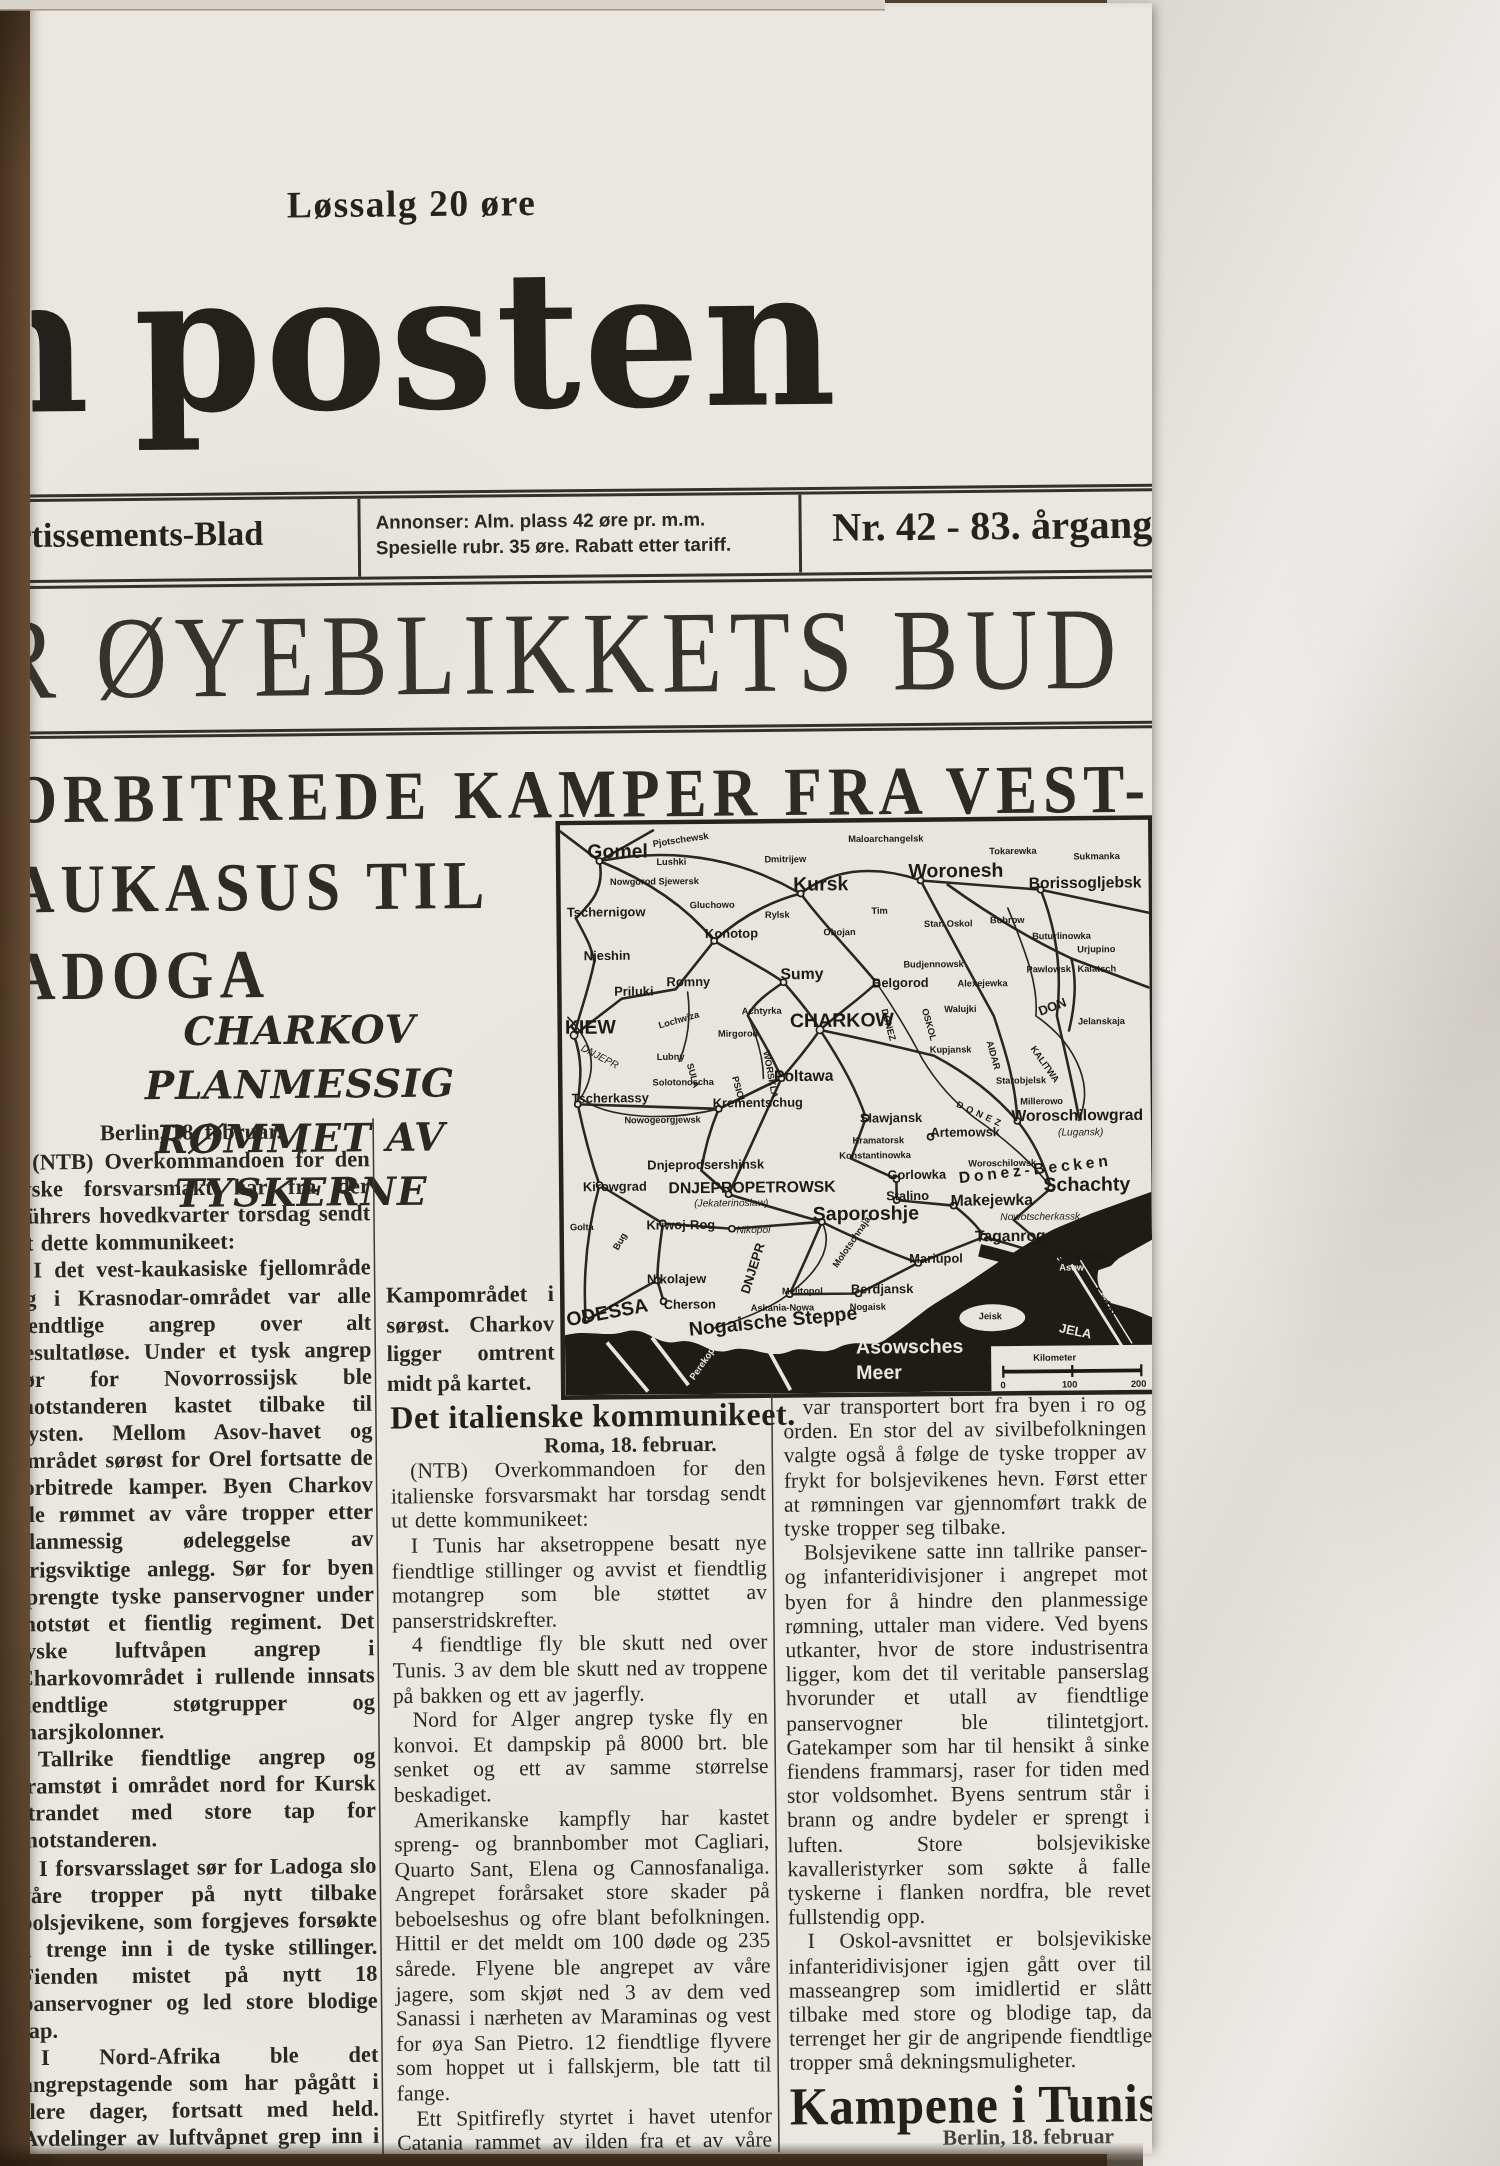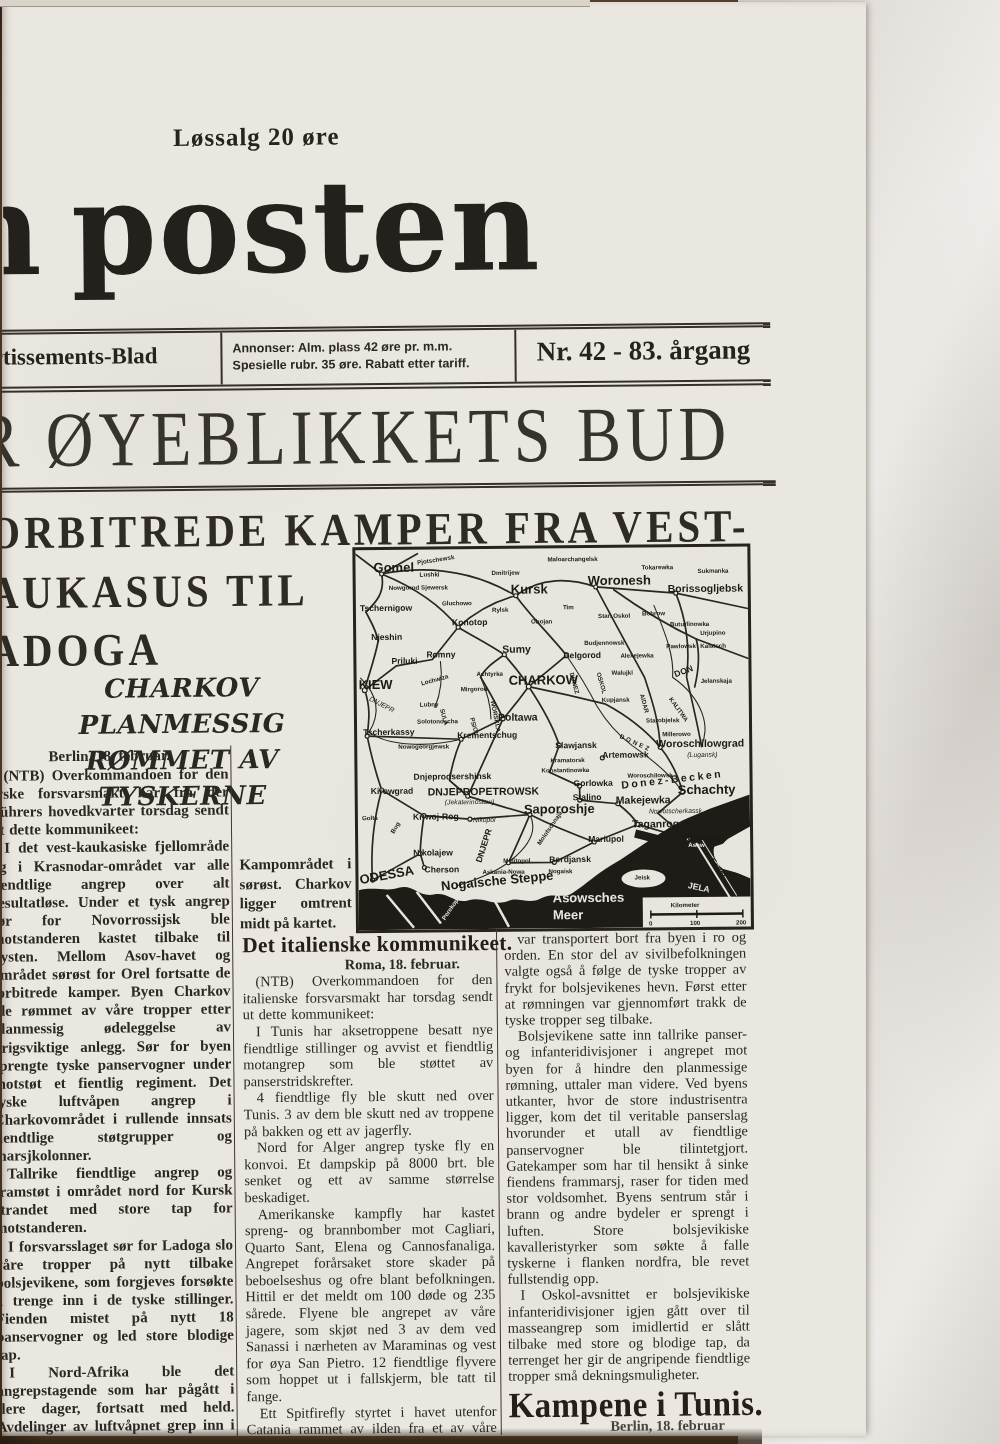--- a/index.html
+++ b/index.html
@@ -14,21 +14,21 @@
   
   .right-page{
     position:absolute;left:738px;top:0;width:262px;height:1444px;
     background:
       radial-gradient(ellipse 260px 700px at 100% 45%, rgba(60,50,40,.10), transparent 70%),
       linear-gradient(115deg, rgba(90,80,65,.10) 0%, rgba(255,255,252,.35) 38%, rgba(120,110,95,.08) 60%, rgba(255,255,252,.22) 82%, rgba(90,80,65,.12) 100%),
       #e8e5e1;
   }
   
   .sheet{
-    position:absolute;left:2px;top:2px;width:864px;height:1434px;overflow:hidden;
+    position:absolute;left:20px;top:2px;width:748px;height:1434px;overflow:hidden;
     background:
       radial-gradient(ellipse 300px 220px at 22% 28%, rgba(120,108,90,.06), transparent 70%),
       radial-gradient(ellipse 420px 320px at 65% 58%, rgba(120,108,90,.05), transparent 70%),
       radial-gradient(ellipse 500px 200px at 45% 88%, rgba(120,108,90,.05), transparent 70%),
       #eae7e1;
     box-shadow: 3px 0 7px -2px rgba(40,28,16,.45), inset 5px 0 8px -4px rgba(70,50,30,.45);
   }
   .print{position:absolute;left:0;top:0;width:748px;height:1434px;
     transform:rotate(-0.55deg);transform-origin:380px 720px;color:#2b2823;}
   .top-edge{position:absolute;left:0;top:0;width:590px;height:6px;

